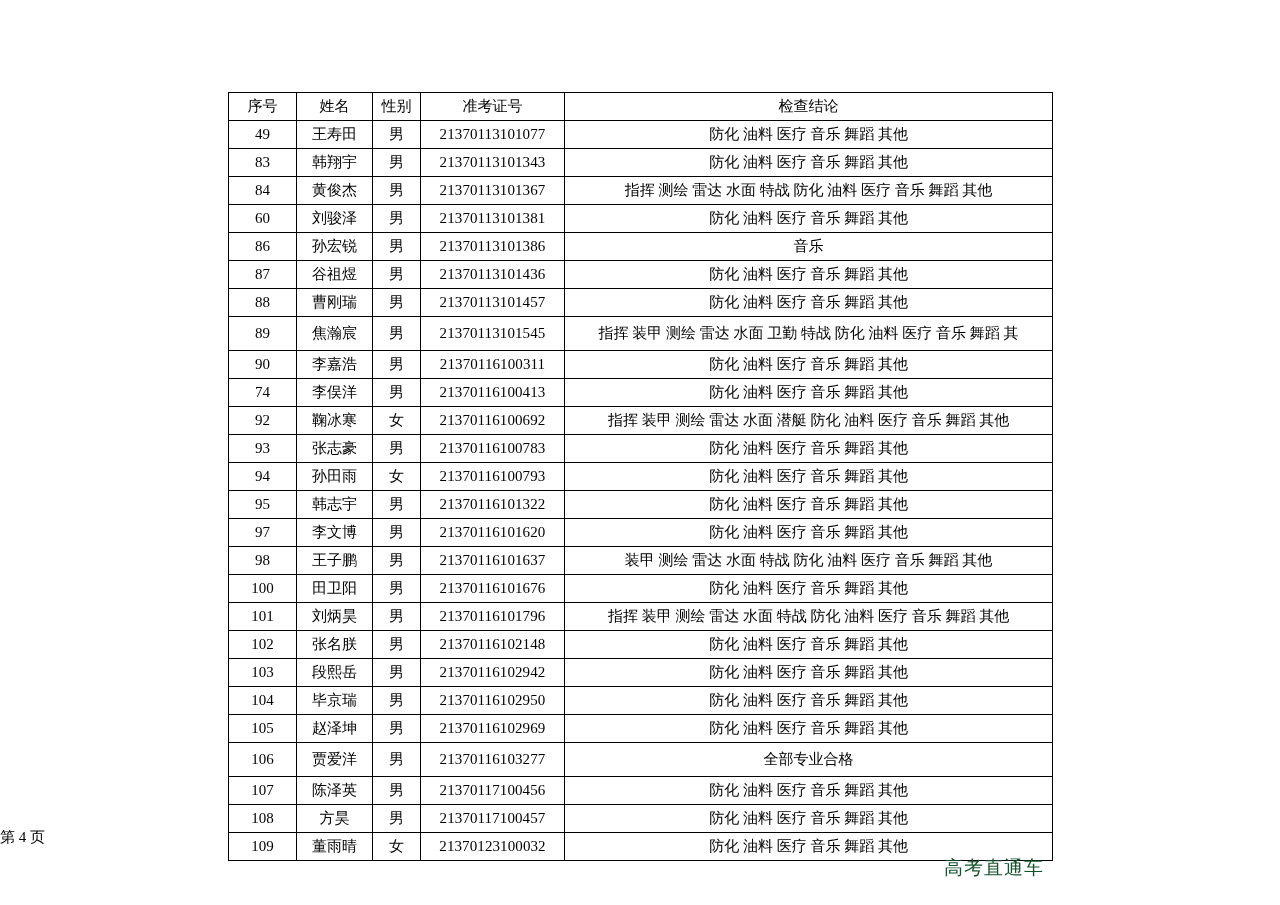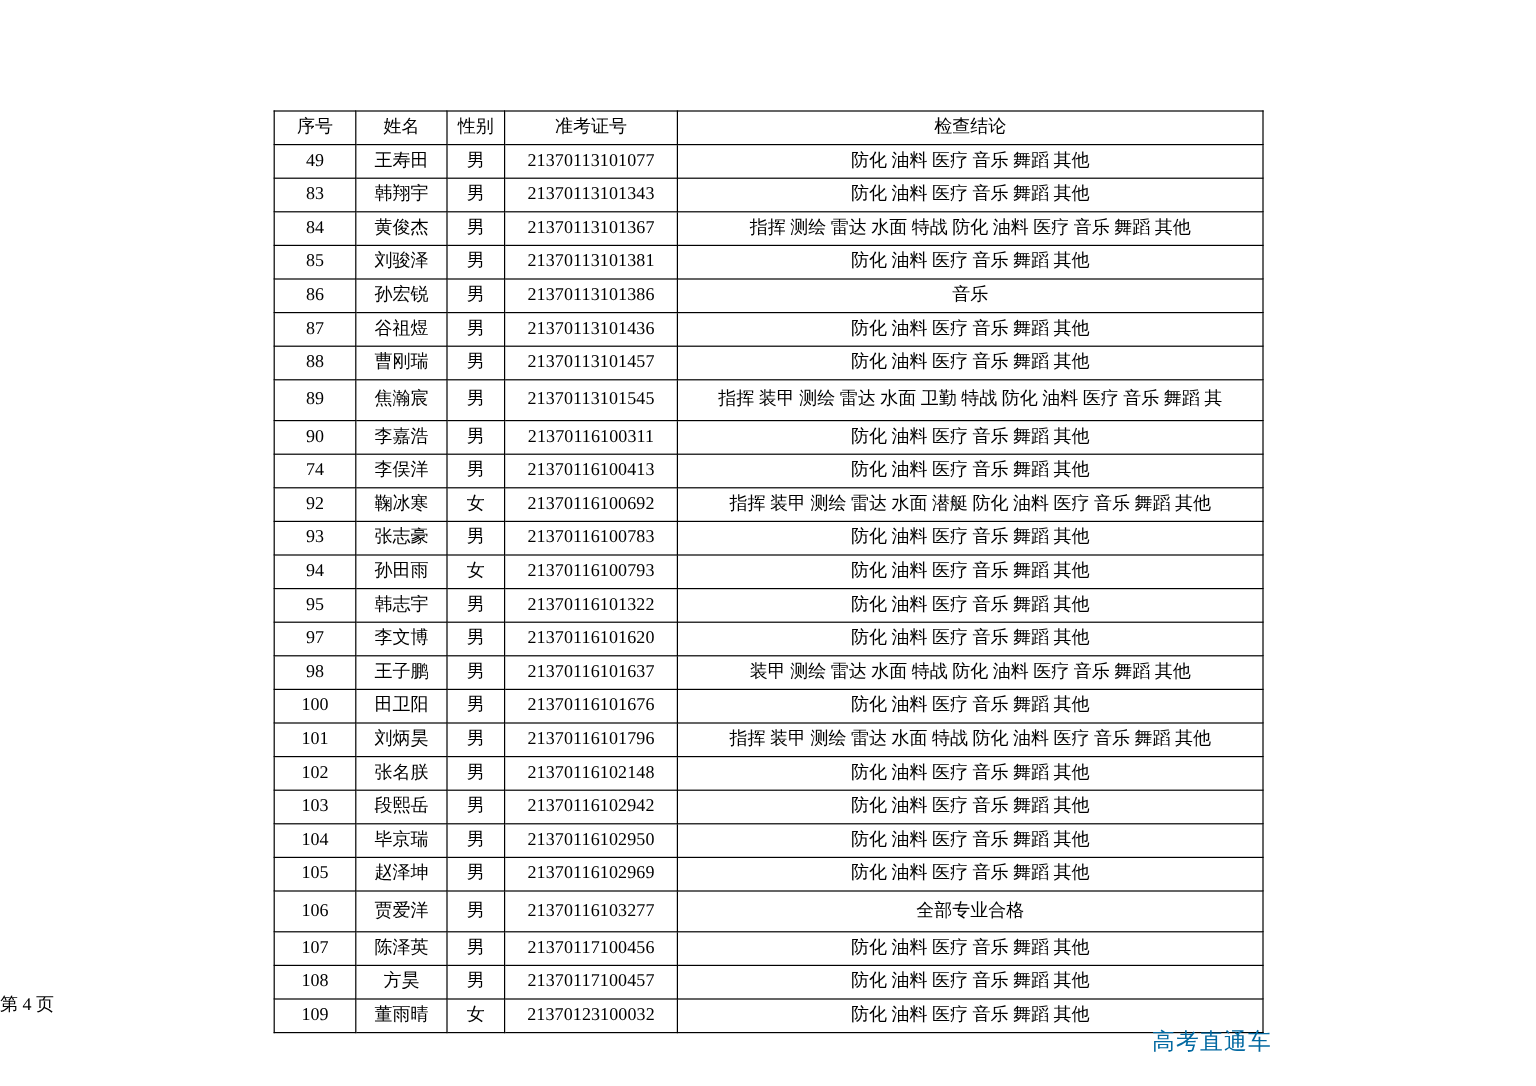--- a/index.html
+++ b/index.html
@@ -74,25 +74,25 @@
   .footer {
     position: absolute;
     left: 0;
     top: 828px;
     width: 1280px;
     text-align: left;
     font-size: 15px;
   }
   .watermark {
     position: absolute;
-    right: 30px;
+    right: 46px;
     bottom: 24px;
     font-family: "Liberation Sans", sans-serif;
     font-size: 19px;
-    color: #0369a1;
+    color: #14532d;
     letter-spacing: 1px;
   }
 </style>
 </head>
 <body>
 
 <div class="page">
 
   <div class="table-wrap">
     <table class="result-table">
@@ -128,21 +128,21 @@
             <td class="t-concl">防化  油料  医疗  音乐  舞蹈  其他</td>
           </tr>
           <tr>
             <td class="t-index">84</td>
             <td class="t-name">黄俊杰</td>
             <td class="t-sex">男</td>
             <td class="t-ticket">21370113101367</td>
             <td class="t-concl">指挥  测绘  雷达  水面  特战  防化  油料  医疗  音乐  舞蹈  其他</td>
           </tr>
           <tr>
-            <td class="t-index">85</td>
+            <td class="t-index">60</td>
             <td class="t-name">刘骏泽</td>
             <td class="t-sex">男</td>
             <td class="t-ticket">21370113101381</td>
             <td class="t-concl">防化  油料  医疗  音乐  舞蹈  其他</td>
           </tr>
           <tr>
             <td class="t-index">86</td>
             <td class="t-name">孙宏锐</td>
             <td class="t-sex">男</td>
             <td class="t-ticket">21370113101386</td>

